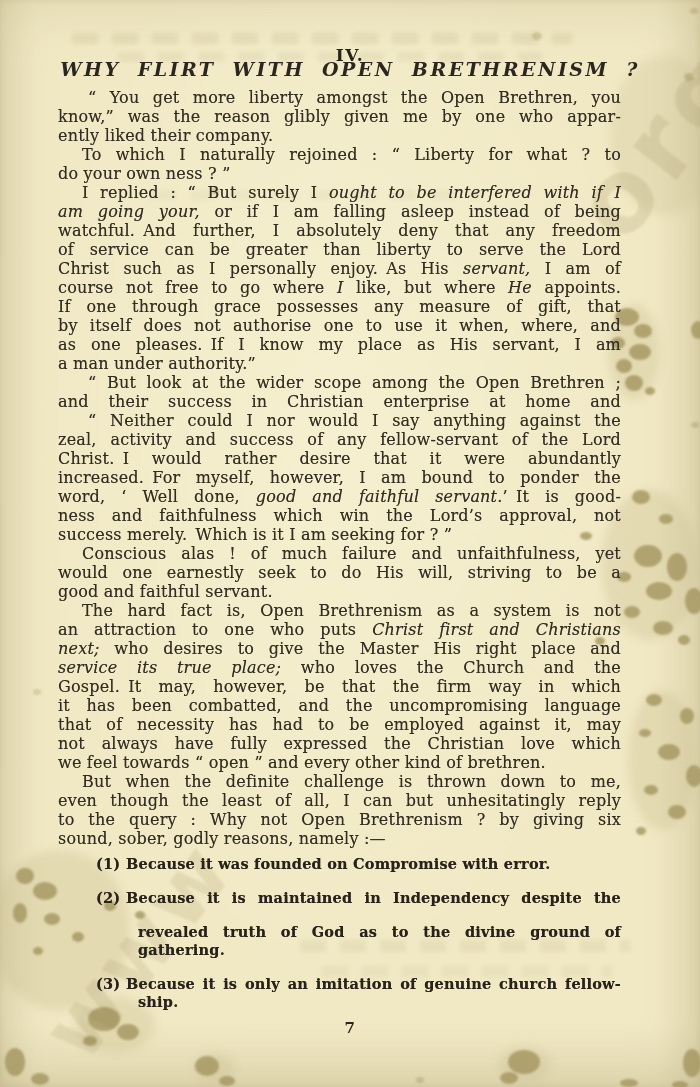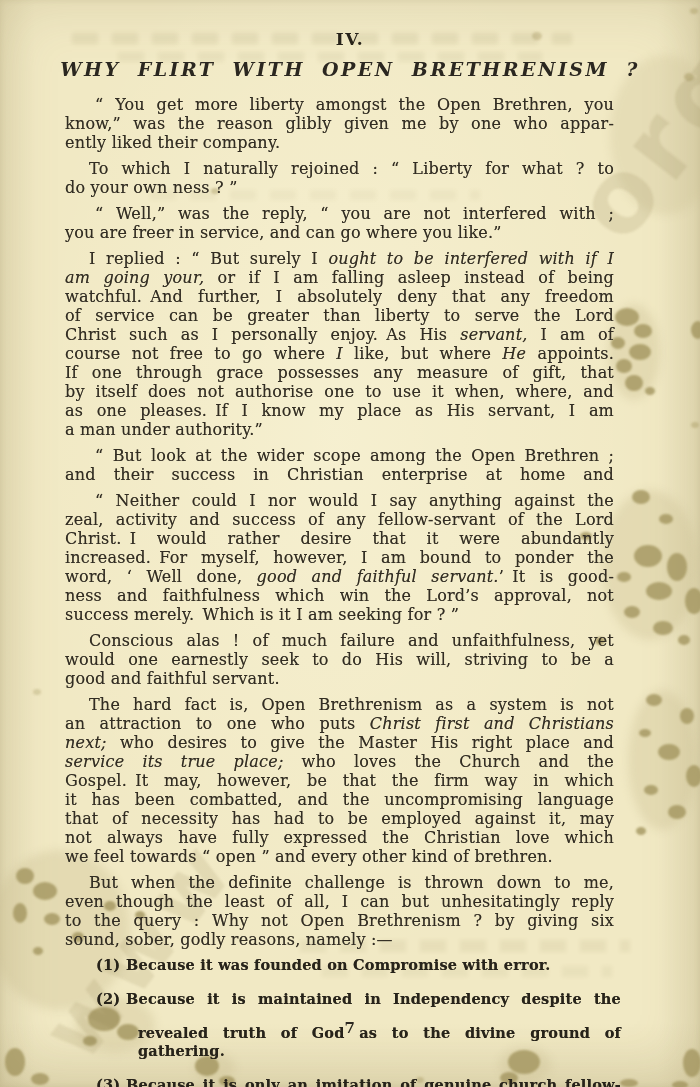--- a/index.html
+++ b/index.html
@@ -12,35 +12,35 @@
       radial-gradient(ellipse at 48% 40%, rgba(255,252,230,.35), rgba(0,0,0,0) 60%),
       linear-gradient(90deg, rgba(150,135,85,.10), rgba(0,0,0,0) 5%, rgba(0,0,0,0) 94%, rgba(150,135,85,.12)),
       linear-gradient(0deg, rgba(150,135,85,.12), rgba(0,0,0,0) 6%),
       var(--paper);
     box-shadow: inset 0 0 60px rgba(130,115,65,.20), inset 0 0 6px rgba(130,115,65,.14);
     font-family:"DejaVu Serif", serif;
     color:var(--ink);
   }
   
   .chapter{
-    position:absolute; top:29px; left:0; width:100%;
+    position:absolute; top:45px; left:0; width:100%;
     text-align:center; font-size:17px; font-weight:bold;
     letter-spacing:1.5px; color:#27231a;
   }
   .title{
     position:absolute; top:58px; left:0; width:100%;
     text-align:center; font-size:19px; font-style:italic; font-weight:bold;
     letter-spacing:2.5px; word-spacing:8px; color:#2b2720;
   }
   .bodytext{
     position:absolute; left:58px; top:88px; width:563px;
     font-size:16px; line-height:19px; letter-spacing:.2px;
     text-shadow:0 0 .4px rgba(50,45,35,.55);
   }
-  .paragraph{margin:7px;}
+  .paragraph{margin:0;}
   .tline{height:19px;}
   .tline.just{text-align:justify; text-align-last:justify;}
   .tline.indent{text-indent:24px;}
   .tline.qindent{text-indent:30px;}
   em{font-style:italic;}
   
   .reasons{
     margin-top:7px; padding-left:38px; font-weight:bold;
     font-size:14.5px; line-height:18px; color:#27231a; letter-spacing:.2px;
     text-shadow:0 0 .5px rgba(40,35,25,.6);
@@ -177,24 +177,20 @@
     <div class="paragraph">
         <div class="tline just qindent"><span>“ You get more liberty amongst the Open Brethren, you</span></div>
         <div class="tline just"><span>know,” was the reason glibly given me by one who appar-</span></div>
         <div class="tline"><span>ently liked their company.</span></div>
       </div>
       <div class="paragraph">
         <div class="tline just indent"><span>To which I naturally rejoined : “ Liberty for what ? to</span></div>
         <div class="tline"><span>do your own ness ? ”</span></div>
       </div>
       <div class="paragraph">
-        <div class="tline just qindent"><span>“ Well,” was the reply, “ you are not interfered with ;</span></div>
-        <div class="tline"><span>you are freer in service, and can go where you like.”</span></div>
-      </div>
-      <div class="paragraph">
         <div class="tline just indent"><span>I replied : “ But surely I </span><em>ought to be interfered with if I</em></div>
         <div class="tline just"><em>am going your,</em><span> or if I am falling asleep instead of being</span></div>
         <div class="tline just"><span>watchful. And further, I absolutely deny that any freedom</span></div>
         <div class="tline just"><span>of service can be greater than liberty to serve the Lord</span></div>
         <div class="tline just"><span>Christ such as I personally enjoy. As His </span><em>servant,</em><span> I am of</span></div>
         <div class="tline just"><span>course not free to go where </span><em>I</em><span> like, but where </span><em>He</em><span> appoints.</span></div>
         <div class="tline just"><span>If one through grace possesses any measure of gift, that</span></div>
         <div class="tline just"><span>by itself does not authorise one to use it when, where, and</span></div>
         <div class="tline just"><span>as one pleases. If I know my place as His servant, I am</span></div>
         <div class="tline"><span>a man under authority.”</span></div>

